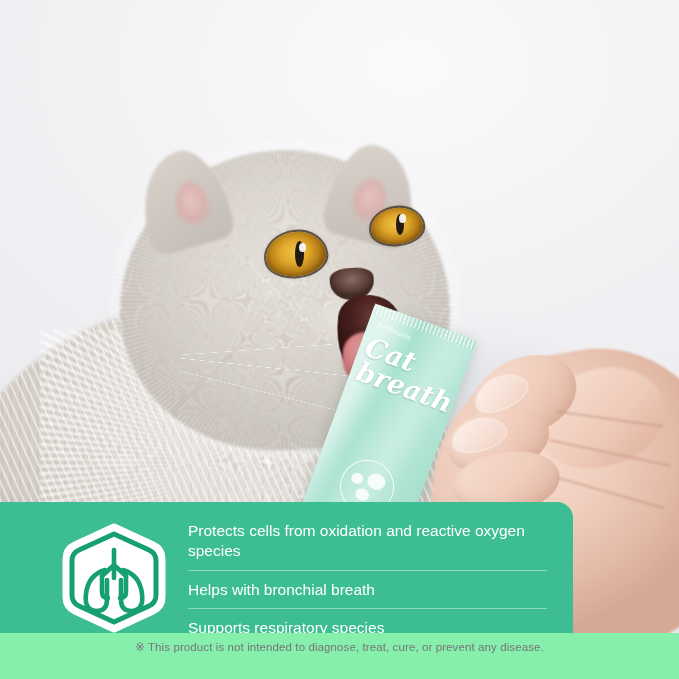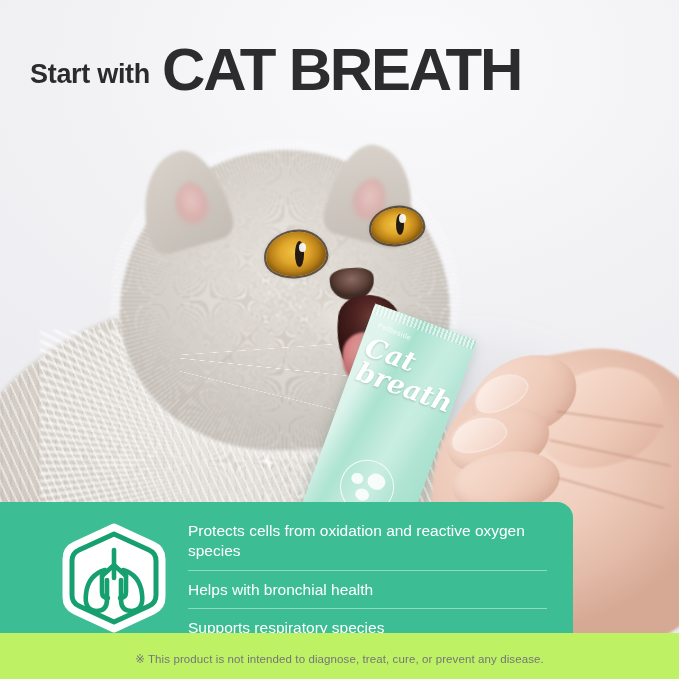--- a/index.html
+++ b/index.html
@@ -150,22 +150,22 @@
   
   .panel{position:absolute;left:0;top:502px;width:573px;height:155px;
     background:#3cbd94;border-radius:0 16px 16px 0;z-index:8;
     display:flex;align-items:center;}
   .panel-icon{flex:0 0 auto;margin-left:58px;margin-right:18px;}
   .benefits{flex:1 1 auto;margin-right:26px;}
   .benefit{color:#ffffff;font-size:15.5px;line-height:1.28;padding:9px 0;}
   .benefit + .benefit{border-top:1px solid rgba(255,255,255,.42);}
 
   
-  .footer{position:absolute;left:0;top:633px;width:679px;height:46px;background:#bef264;z-index:9;
-    display:flex;align-items:flex-start;justify-content:center;padding-top:19px;box-sizing:border-box;}
+  .footer{position:absolute;left:0;top:633px;width:679px;height:46px;background:#86efac;z-index:9;
+    display:flex;align-items:flex-start;justify-content:center;padding-top:7px;box-sizing:border-box;}
   .footer-text{font-size:11.5px;color:#757579;letter-spacing:.1px;white-space:nowrap;}
 </style>
 </head>
 <body>
 
 <div class="canvas">
 
   <div class="photo">
     <div class="wall-shadow"></div>
 
@@ -215,43 +215,39 @@
     <div class="finger f2"></div>
     <div class="finger f3"></div>
     <div class="nail n1"></div>
     <div class="nail n2"></div>
     <div class="crease" style="left:556px;top:418px;width:108px;transform:rotate(8deg);"></div>
     <div class="crease" style="left:548px;top:452px;width:124px;transform:rotate(12deg);"></div>
     <div class="crease" style="left:556px;top:492px;width:110px;transform:rotate(16deg);"></div>
   </div>
 
   <div class="headline">
-    <div class="h-main-row">
-      <span class="h-start">Start with</span>
-      <span class="h-big">CAT BREATH</span>
-    </div>
   </div>
 
   <div class="panel">
     <div class="panel-icon">
       <svg width="112" height="112" viewBox="0 0 112 112" aria-hidden="true">
         <path d="M56 5 L95 23 Q104 27 104 37 L104 75 Q104 85 95 89 L56 107 L17 89 Q8 85 8 75 L8 37 Q8 27 17 23 Z" fill="#ffffff" stroke="#ffffff" stroke-width="7" stroke-linejoin="round"></path>
         <path d="M56 12 L91 28 Q98 31 98 39 L98 73 Q98 81 91 84 L56 100 L21 84 Q14 81 14 73 L14 39 Q14 31 21 28 Z" fill="#ffffff" stroke="#17a06f" stroke-width="5" stroke-linejoin="round"></path>
         <g fill="none" stroke="#17a06f" stroke-width="4.6" stroke-linecap="round" stroke-linejoin="round">
           <path d="M56 28 L56 56"></path>
           <path d="M56 43 L44 54 M56 43 L68 54"></path>
           <path d="M44 54 L44 70 Q44 76 50 76 M68 54 L68 70 Q68 76 62 76"></path>
           <path d="M47 48 Q30 53 28 72 Q26 88 38 89 Q49 89 49 78 L49 58"></path>
           <path d="M65 48 Q82 53 84 72 Q86 88 74 89 Q63 89 63 78 L63 58"></path>
         </g>
       </svg>
     </div>
     <div class="benefits">
       <div class="benefit">Protects cells from oxidation and reactive oxygen species</div>
-      <div class="benefit">Helps with bronchial health</div>
+      <div class="benefit">Helps with bronchial breath</div>
       <div class="benefit">Supports respiratory species</div>
     </div>
   </div>
 
   <div class="footer">
     <div class="footer-text">※ This product is not intended to diagnose, treat, cure, or prevent any disease.</div>
   </div>
 
 </div>
 

